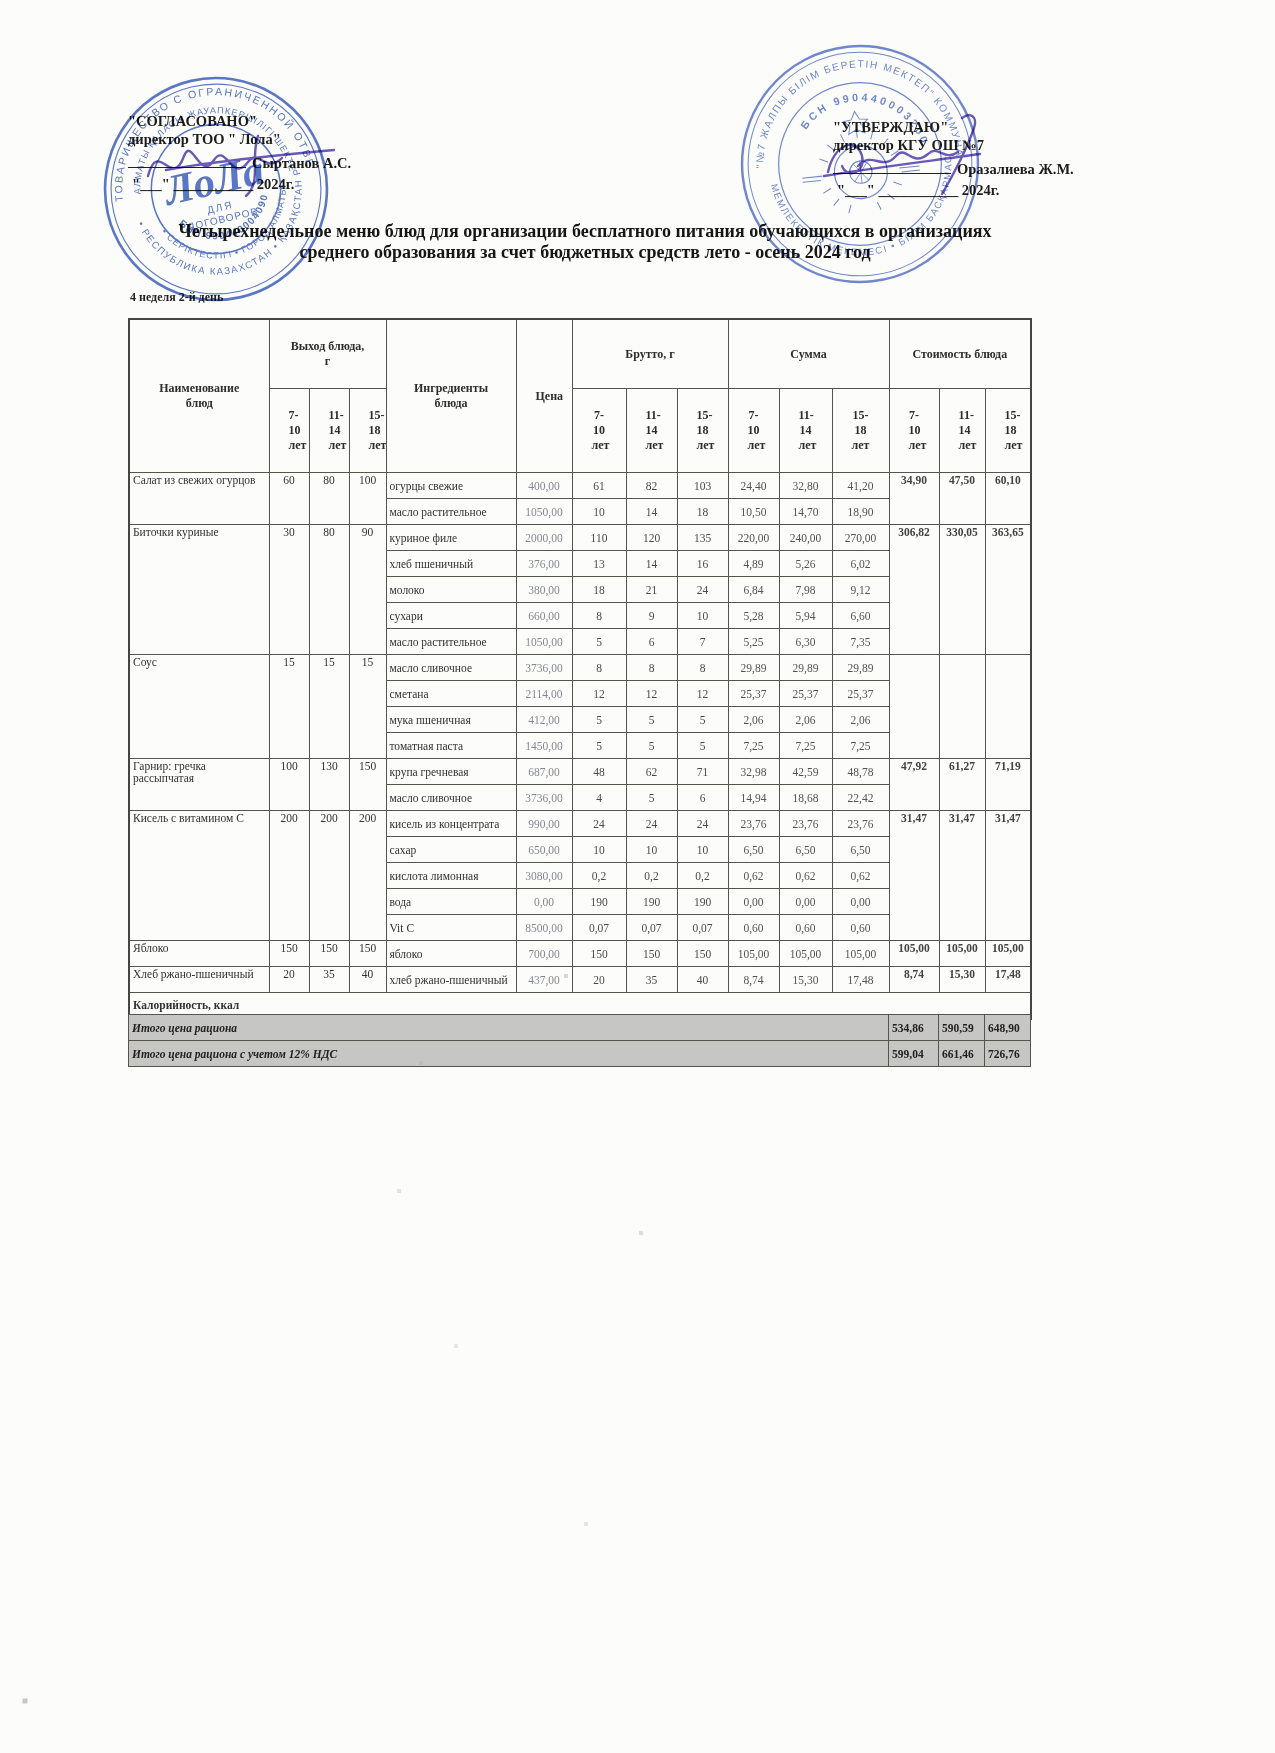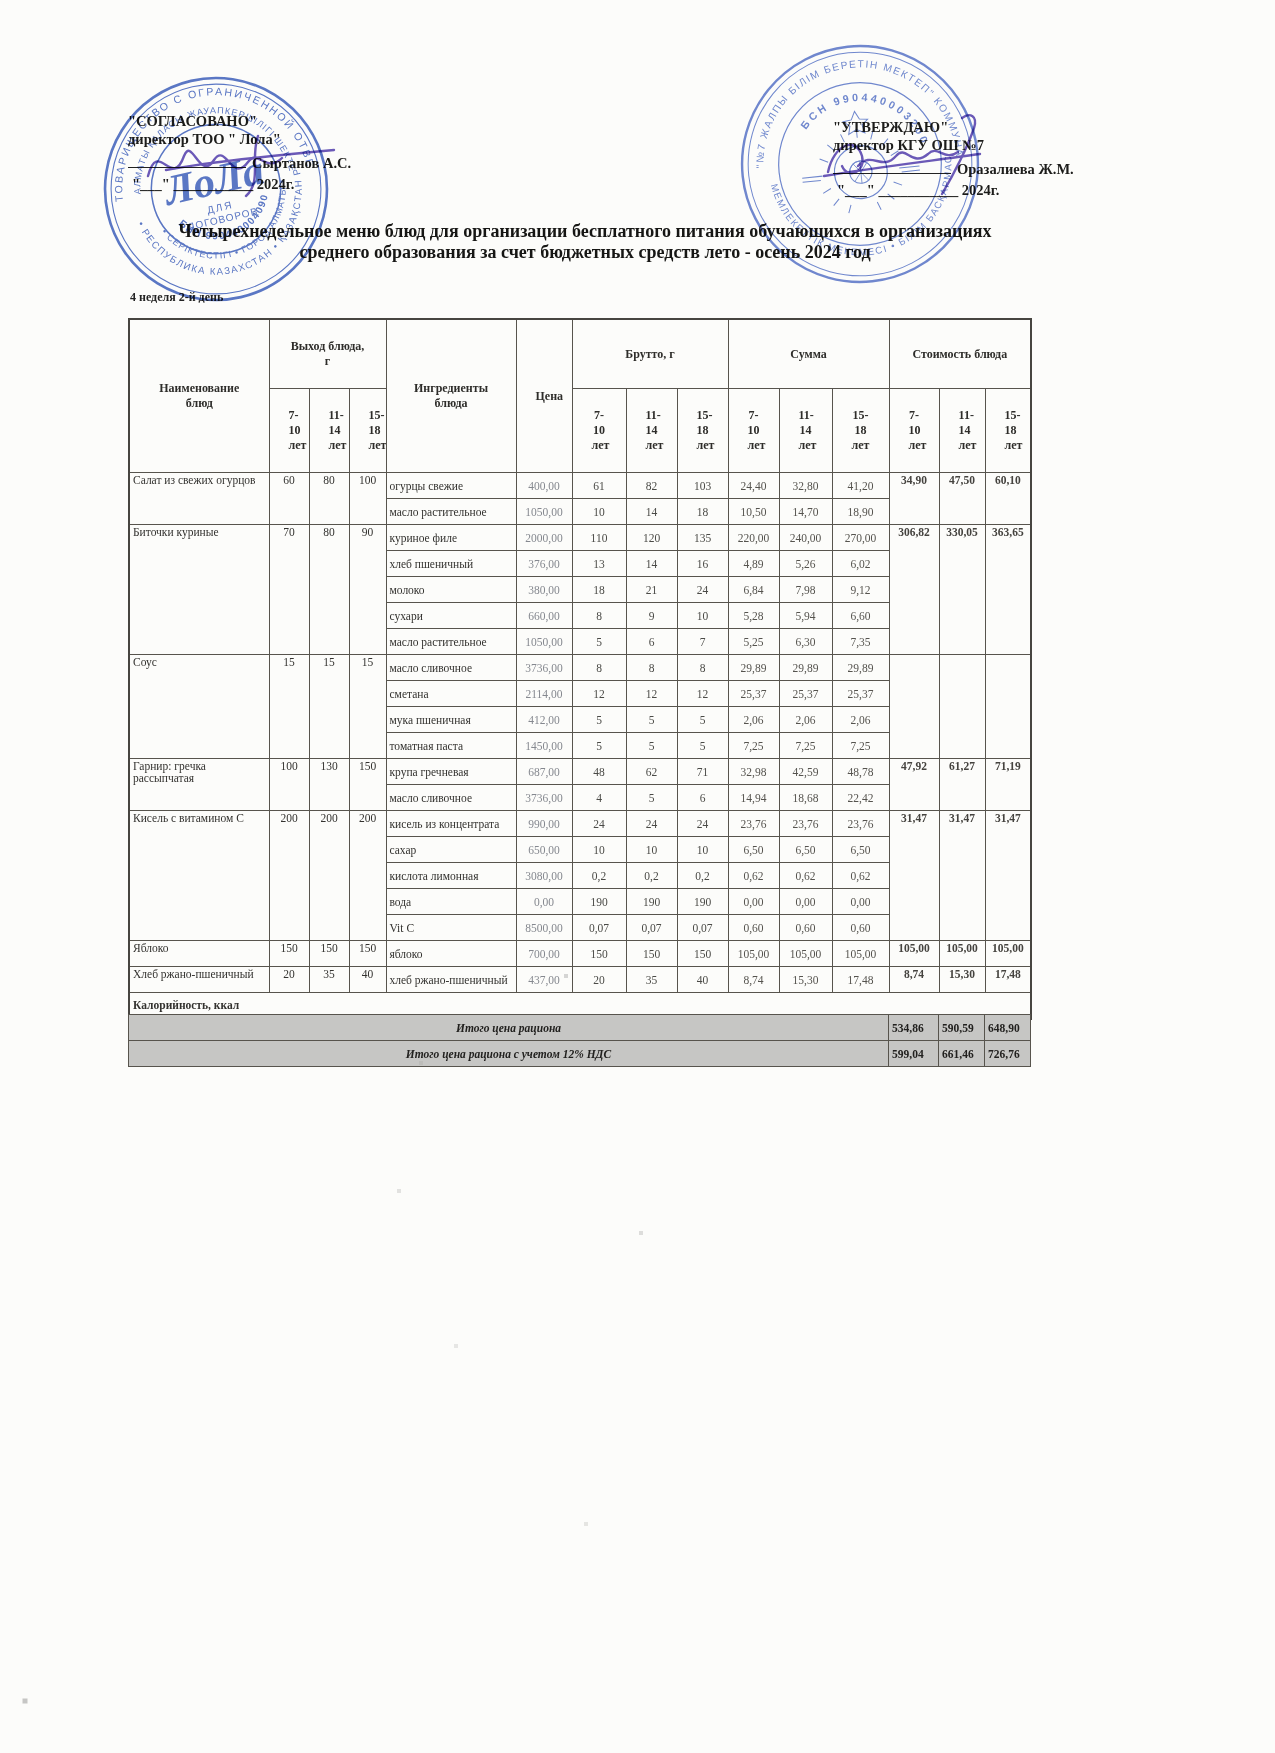--- a/index.html
+++ b/index.html
@@ -45,21 +45,21 @@
   td.num{text-align:center;}
   td.price{color:#85888f;}
   td.brutto{color:#4a4a46;}
   td.sum{color:#55534e;}
   td.cost{vertical-align:top;padding-top:5px;font-weight:bold;color:#45433f;}
   td.kcal{text-align:left;font-weight:bold;font-size:12px;height:20px;padding-left:4px;margin-top:44px;}
   .menu-totals td{height:15px;font-size:11px;font-weight:bold;
       background-color:#c6c6c4;
       background-image:radial-gradient(#a3a3a1 22%,transparent 23%),radial-gradient(#a3a3a1 22%,transparent 23%);
       background-size:4px 4px;background-position:0 0,2px 2px;}
-  td.tot-label{text-align:center;font-style:italic;padding-left:4px;color:#22211f;margin-left:40px;}
+  td.tot-label{text-align:left;font-style:italic;padding-left:4px;color:#22211f;margin-left:40px;}
   td.tot-val{text-align:left;color:#22211f;}
 
   
   .noise{position:absolute;left:0;top:0;width:2px;height:2px;background:transparent;
     box-shadow:565px 975px 0 1px #9c9c9a66, 420px 1062px 0 1px #a8a8a655,
                398px 1190px 0 1px #aaaaaa50, 640px 1232px 0 1px #a0a0a055,
                455px 1345px 0 1px #aaaaaa44, 585px 1523px 0 1px #a4a4a244,
                24px 1700px 0 1.5px #8a8a8877;}
 </style>
 </head>
@@ -158,21 +158,21 @@
           <td class="num price">1050,00</td>
           <td class="num brutto">10</td>
           <td class="num brutto">14</td>
           <td class="num brutto">18</td>
           <td class="num sum">10,50</td>
           <td class="num sum">14,70</td>
           <td class="num sum">18,90</td>
         </tr>
         <tr>
           <td rowspan="5" class="dish">Биточки куриные</td>
-          <td rowspan="5" class="num out">70</td>
+          <td rowspan="5" class="num out">30</td>
           <td rowspan="5" class="num out">80</td>
           <td rowspan="5" class="num out">90</td>
           <td class="ing">куриное филе</td>
           <td class="num price">2000,00</td>
           <td class="num brutto">110</td>
           <td class="num brutto">120</td>
           <td class="num brutto">135</td>
           <td class="num sum">220,00</td>
           <td class="num sum">240,00</td>
           <td class="num sum">270,00</td>

